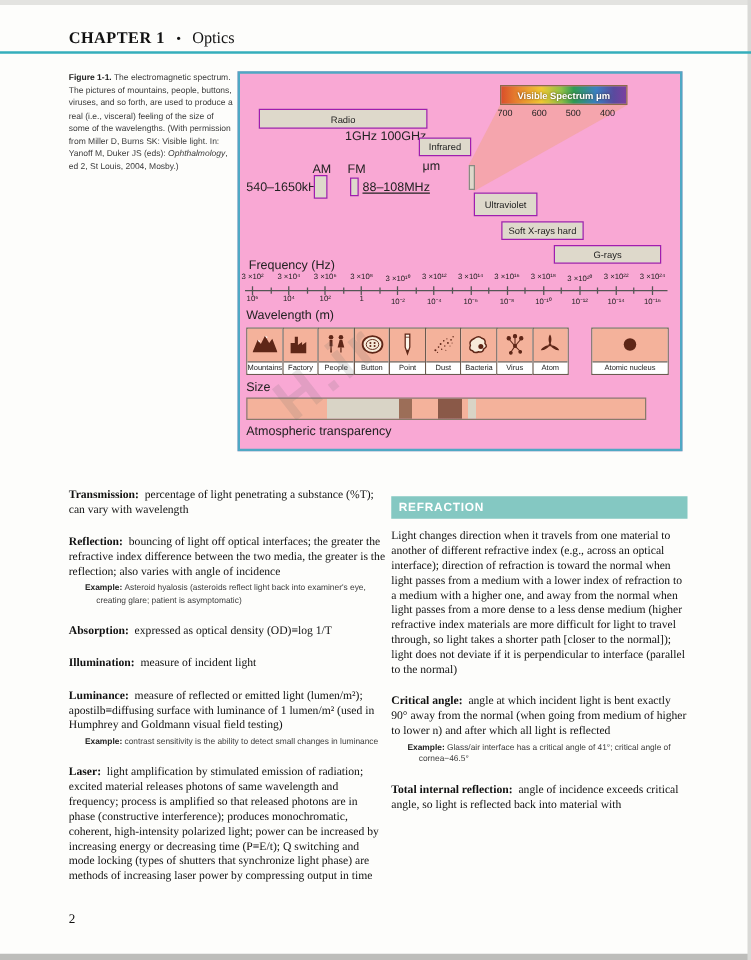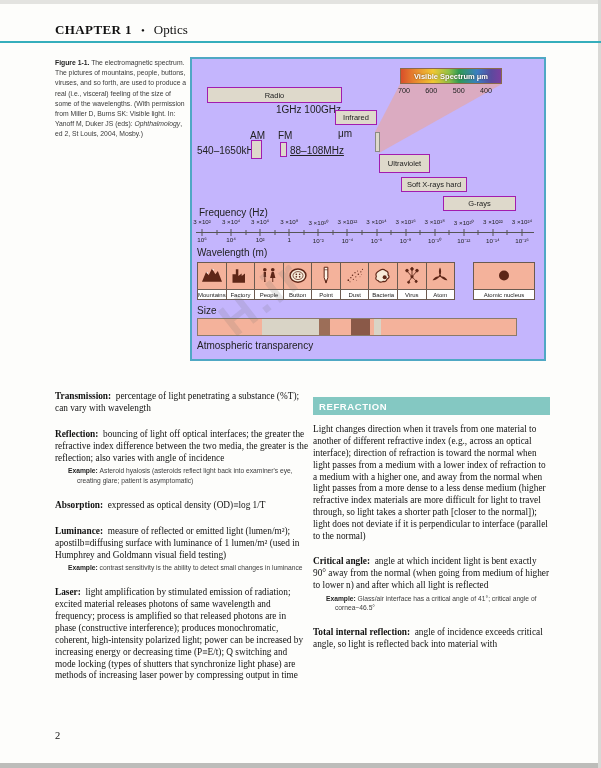--- a/index.html
+++ b/index.html
@@ -13,21 +13,21 @@
   .scan-bottom{position:absolute;bottom:0;left:0;right:0;height:5px;background:#bdbdba;}
   .scan-right{position:absolute;top:0;bottom:0;right:0;width:3px;background:#d9d9d6;}
   .scan-left{position:absolute;top:0;bottom:0;left:0;width:3px;background:#ececé8;}
   .chapter-line{position:absolute;left:55px;top:22px;font-size:13px;color:#111;white-space:nowrap;}
   .chapter-line b{letter-spacing:.4px;}
   .chapter-line .sep{margin:0 9px;font-size:11px;}
   .header-rule{position:absolute;left:0;top:41px;width:601px;height:2px;background:var(--teal);}
   .fig-caption{position:absolute;left:55px;top:58px;width:132px;font:6.8px/1.5 "Liberation Sans",sans-serif;color:#3a3a3a;}
   .fig-caption b{color:#222;}
   .fig-caption .ital{font-style:italic;}
-  .figure{position:absolute;left:190px;top:57px;width:356px;height:304px;border:2px solid var(--figborder);background:#c4b5fd;}
+  .figure{position:absolute;left:190px;top:57px;width:356px;height:304px;border:2px solid var(--figborder);background:#f9a8d4;}
   .figure *{font-family:"Liberation Sans",sans-serif;}
   .beam-svg{position:absolute;left:0;top:0;width:352px;height:300px;pointer-events:none;}
   .vis-bar{position:absolute;left:208px;top:9px;width:102px;height:16px;display:flex;align-items:center;justify-content:center;
     background:linear-gradient(90deg,#d94f2a 0%,#e8872f 14%,#f0c832 32%,#8fc045 48%,#2f9b53 58%,#3a7fc1 76%,#5a4a9e 90%,#7b3fa0 100%);
     border:1px solid #8a6a4a;}
   .vis-bar span{font-size:7.5px;font-weight:bold;color:#fff;text-shadow:0 0 2px rgba(60,30,10,.8);white-space:nowrap;}
   .vis-ticks{position:absolute;left:206px;top:27px;width:94px;display:flex;justify-content:space-between;}
   .vis-ticks span{font-size:7.2px;color:#222;}
   .band{position:absolute;background:var(--beige);border:1px solid #a21caf;display:flex;align-items:center;justify-content:center;font-size:7.5px;color:#222;white-space:nowrap;}
   .flabel{position:absolute;font-size:10px;color:#222;white-space:nowrap;}
@@ -102,21 +102,21 @@
   <div class="flabel" style="left:5px;top:86px;">540–1650kHz</div>
   <div class="band" style="left:59px;top:81px;width:11px;height:19px;"></div>
   <div class="band" style="left:88px;top:83px;width:7px;height:15px;"></div>
   <div class="flabel" style="left:98px;top:86px;text-decoration:underline;">88–108MHz</div>
   <div class="band" style="left:187px;top:95px;width:51px;height:19px;justify-content:center;">
       <span>Ultraviolet</span>
     </div>
   <div class="band" style="left:209px;top:118px;width:66px;height:15px;">
       <span>Soft X-rays hard</span>
     </div>
-  <div class="band" style="left:251px;top:137px;width:73px;height:15px;">
+  <div class="band" style="left:251px;top:137px;width:86px;height:15px;">
       <span>G-rays</span>
     </div>
 
   <div class="flabel" style="left:7px;top:148px;">Frequency (Hz)</div>
   <div class="axis-labels" style="top:159px;">
       <span style="left: 0%;">3 ×10²</span>
       <span style="left: 9.09091%;">3 ×10⁴</span>
       <span style="left: 18.1818%;">3 ×10⁶</span>
       <span style="left: 27.2727%;">3 ×10⁸</span>
       <span style="left: 36.3636%;">3 ×10¹⁰</span>
@@ -305,20 +305,21 @@
   <div class="transparency" style="background: linear-gradient(to right, rgb(244, 178, 155) 0%, rgb(244, 178, 155) 20%, rgb(217, 212, 198) 20%, rgb(217, 212, 198) 38%, rgb(156, 110, 88) 38%, rgb(156, 110, 88) 41.5%, rgb(244, 178, 155) 41.5%, rgb(244, 178, 155) 48%, rgb(138, 89, 72) 48%, rgb(138, 89, 72) 54%, rgb(244, 178, 155) 54%, rgb(244, 178, 155) 55.5%, rgb(217, 212, 198) 55.5%, rgb(217, 212, 198) 57.5%, rgb(244, 178, 155) 57.5%, rgb(244, 178, 155) 100%);"></div>
   <div class="flabel" style="left:5px;top:281px;">Atmospheric transparency</div>
 </div>
 
 <div class="wm">H.ir</div>
 
 <div class="col-left">
     <div class="entry"><span class="term">Transmission:</span> percentage of light penetrating a substance (%T); can vary with wavelength</div>
     <div class="entry"><span class="term">Reflection:</span> bouncing of light off optical interfaces; the greater the refractive index difference between the two media, the greater is the reflection; also varies with angle of incidence<div class="example"><b>Example: </b>Asteroid hyalosis (asteroids reflect light back into examiner's eye, creating glare; patient is asymptomatic)</div></div>
     <div class="entry"><span class="term">Absorption:</span> expressed as optical density (OD)≡log 1/T</div>
+    <div class="entry"><span class="term">Illumination:</span> measure of incident light</div>
     <div class="entry"><span class="term">Luminance:</span> measure of reflected or emitted light (lumen/m²); apostilb≡diffusing surface with luminance of 1 lumen/m² (used in Humphrey and Goldmann visual field testing)<div class="example"><b>Example: </b>contrast sensitivity is the ability to detect small changes in luminance</div></div>
     <div class="entry"><span class="term">Laser:</span> light amplification by stimulated emission of radiation; excited material releases photons of same wavelength and frequency; process is amplified so that released photons are in phase (constructive interference); produces monochromatic, coherent, high-intensity polarized light; power can be increased by increasing energy or decreasing time (P≡E/t); Q switching and mode locking (types of shutters that synchronize light phase) are methods of increasing laser power by compressing output in time</div>
   </div>
 
 <div class="col-right">
   <div class="refraction-bar">REFRACTION</div>
   <div class="intro">Light changes direction when it travels from one material to another of different refractive index (e.g., across an optical interface); direction of refraction is toward the normal when light passes from a medium with a lower index of refraction to a medium with a higher one, and away from the normal when light passes from a more dense to a less dense medium (higher refractive index materials are more difficult for light to travel through, so light takes a shorter path [closer to the normal]); light does not deviate if it is perpendicular to interface (parallel to the normal)</div>
   <div>
       <div class="entry"><span class="term">Critical angle:</span> angle at which incident light is bent exactly 90° away from the normal (when going from medium of higher to lower n) and after which all light is reflected<div class="example"><b>Example: </b>Glass/air interface has a critical angle of 41°; critical angle of cornea−46.5°</div></div>
       <div class="entry"><span class="term">Total internal reflection:</span> angle of incidence exceeds critical angle, so light is reflected back into material with</div>

